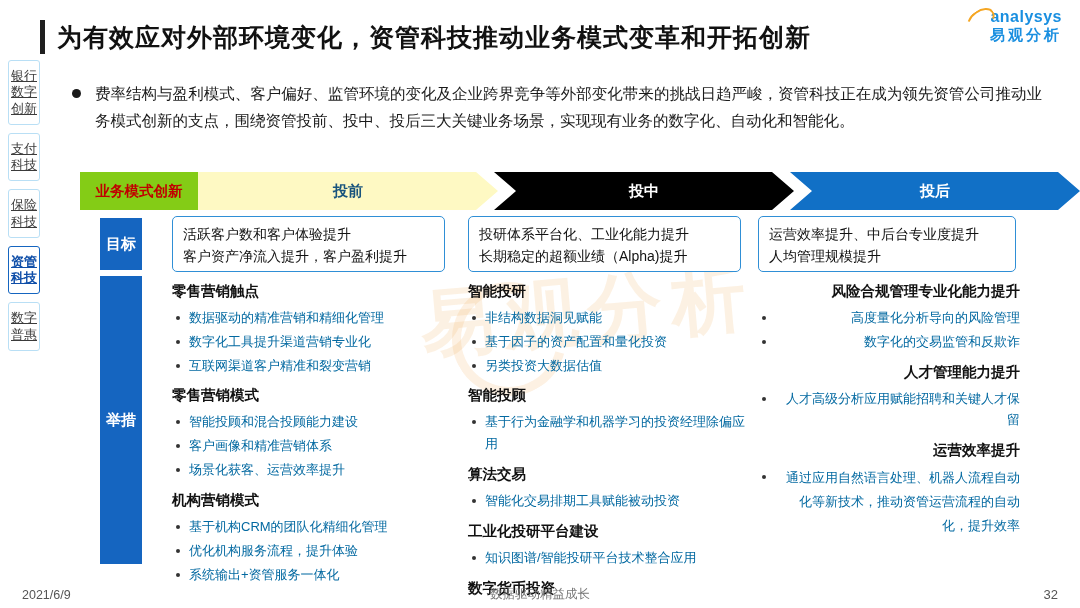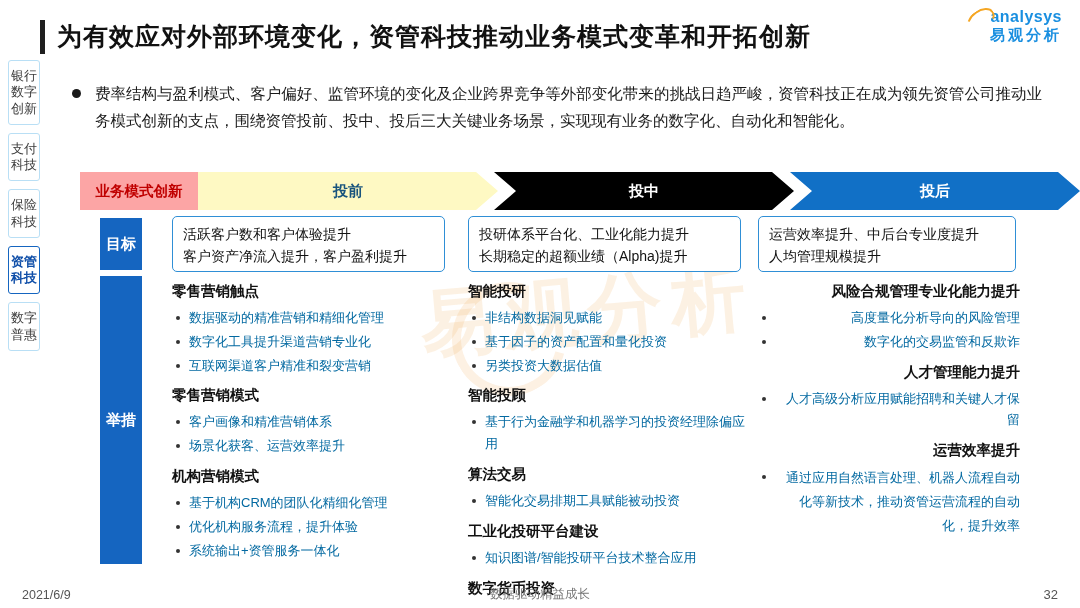--- a/index.html
+++ b/index.html
@@ -15,21 +15,21 @@
     position: relative;
     overflow: hidden;
   }
 
   
   .title-wrap {
     position: absolute;
     left: 40px;
     top: 20px;
     display: flex;
-    align-items: flex-start;
+    align-items: center;
   }
   .title-bar {
     width: 5px;
     height: 34px;
     background: #1f1f1f;
     margin-right: 12px;
   }
   .title-text {
     font-size: 25px;
     font-weight: bold;
@@ -107,20 +107,21 @@
     border: 1px solid #b9dff5;
     border-radius: 3px;
     margin-bottom: 8px;
     padding: 7px 0;
     text-align: center;
     font-size: 13px;
     line-height: 1.25;
     color: #3b3b3b;
     background: #ffffff;
     box-sizing: border-box;
+    text-decoration: underline;
   }
   .side-item.active {
     border-color: #1565c0;
     color: #0f4ea8;
     font-weight: bold;
   }
   .side-item span { display: block; }
 
   
   .stages {
@@ -136,21 +137,21 @@
     height: 38px;
     display: flex;
     align-items: center;
     justify-content: center;
     font-size: 15px;
     font-weight: bold;
     color: #ffffff;
     box-sizing: border-box;
   }
   .chev-label {
-    background: #fca5a5;
+    background: #84cc16;
     color: #c00000;
     left: 0;
     width: 118px;
     justify-content: center;
     font-size: 14.5px;
     clip-path: polygon(0 0, 100% 0, 100% 100%, 0 100%);
   }
   .chev1 {
     left: 118px;
     width: 300px;
@@ -369,20 +370,21 @@
     <div class="grp-title">零售营销触点</div>
     <ul class="bullet-list">
       <li>数据驱动的精准营销和精细化管理</li>
       <li>数字化工具提升渠道营销专业化</li>
       <li>互联网渠道客户精准和裂变营销</li>
     </ul>
   </div>
   <div class="grp">
     <div class="grp-title">零售营销模式</div>
     <ul class="bullet-list">
+      <li>智能投顾和混合投顾能力建设</li>
       <li>客户画像和精准营销体系</li>
       <li>场景化获客、运营效率提升</li>
     </ul>
   </div>
   <div class="grp">
     <div class="grp-title">机构营销模式</div>
     <ul class="bullet-list">
       <li>基于机构CRM的团队化精细化管理</li>
       <li>优化机构服务流程，提升体验</li>
       <li>系统输出+资管服务一体化</li>

